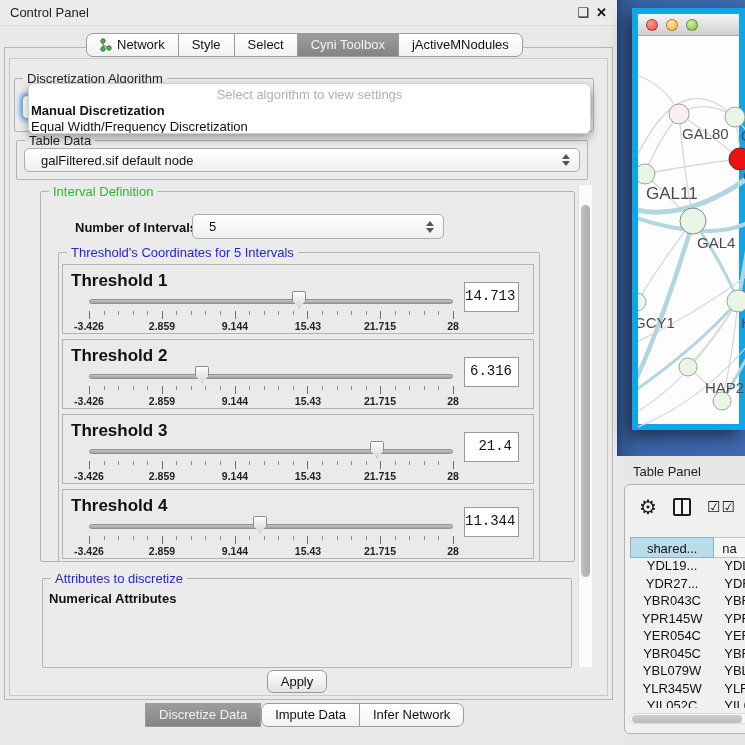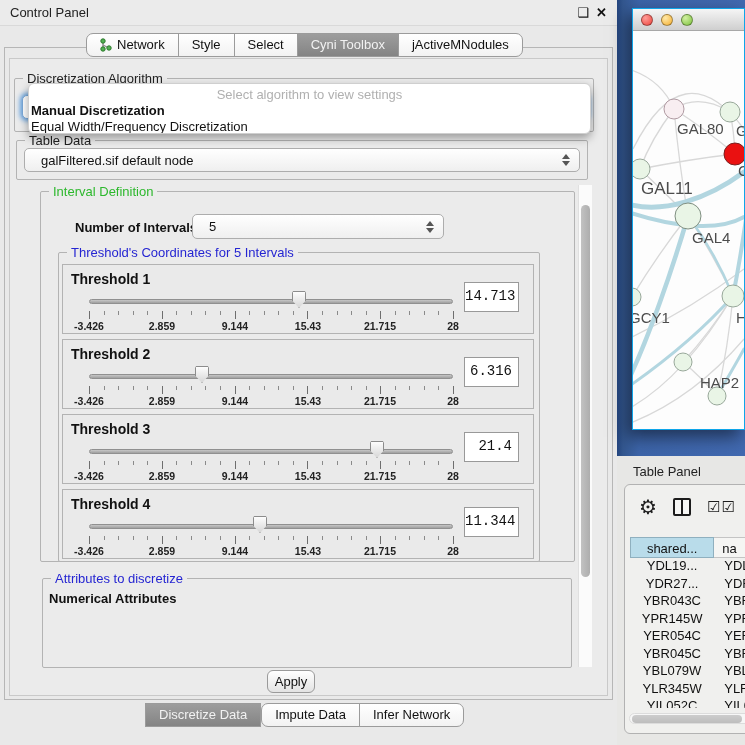--- a/index.html
+++ b/index.html
@@ -55,48 +55,48 @@
   
   .vscroll-track { background:#fbfbfb; border-left:1px solid #e0e0e0; }
   .vscroll-thumb { position:absolute; left:2px; width:9px; border-radius:5px;
                    background:linear-gradient(90deg,#c2c2c2,#adadad); }
   .hscroll-track { background:#f7f7f7; border:1px solid #dcdcdc; border-radius:6px; }
   .hscroll-thumb { position:absolute; top:1px; height:8px; border-radius:4px;
                    background:linear-gradient(#cdcdcd,#bdbdbd); }
 
   
   .thr-box { position:absolute; left:62px; width:472px; height:70px; border:1px solid #b3b3b3; background:#eaeaea; }
-  .thr-label { position:absolute; left:8px; top:6px; font-weight:bold; font-size:14px; color:#111; }
+  .thr-label { position:absolute; left:8px; top:6px; font-weight:bold; font-size:17px; color:#111; }
   .thr-value { position:absolute; left:401px; top:17px; width:55px; height:30px; background:#fff; border:1px solid #999;
                font-size:14px; color:#111; text-align:right; padding:5px 6px 0 0;font-family:Liberation Mono, monospace; }
   .sl-track { position:absolute; left:26px; top:34px; width:364px; height:5px; border-radius:3px;
               background:linear-gradient(#c7c7c7,#9f9f9f); border:1px solid #909090; }
   .sl-thumb { position:absolute; top:26px; width:14px; height:17px;
               background:linear-gradient(#fdfdfd,#d8d8d8); border:1px solid #8c8c8c;
               clip-path:polygon(8% 0, 92% 0, 100% 10%, 100% 55%, 50% 100%, 0 55%, 0 10%); }
   .ticks-minor { position:absolute; left:26px; top:46px; width:366px; height:4px;
                  background:repeating-linear-gradient(to right,#8a8a8a 0,#8a8a8a 1px,transparent 1px,transparent 14.56px); }
   .ticks-major { position:absolute; left:26px; top:46px; width:366px; height:8px;
                  background:repeating-linear-gradient(to right,#6e6e6e 0,#6e6e6e 1px,transparent 1px,transparent 72.8px); }
   .tick-lbl { position:absolute; top:55px; transform:translateX(-50%); font-size:10.5px; font-weight:bold; color:#222; white-space:nowrap; }
 
   
   .attr-list { position:absolute; left:6px; top:36px; width:514px; height:55px; background:#fff; border:1px solid #a8a8a8;
                font-size:13px; color:#111; overflow:hidden; padding:2px 0 0 8px; line-height:18px; }
   .list-scroll { position:absolute; right:1px; top:1px; width:10px; height:53px; background:#f2f2f2; }
   .list-thumb { position:absolute; left:1px; top:1px; width:8px; height:40px; border-radius:4px; background:#b9b9b9; }
 
-  .apply-btn { left:267px; top:670px; width:48px; height:23px; background:linear-gradient(#ffffff,#e3e3e3);
+  .apply-btn { left:267px; top:670px; width:60px; height:23px; background:linear-gradient(#ffffff,#e3e3e3);
                border:1px solid #9a9a9a; border-radius:6px; font-size:13px; color:#111;
                display:flex; align-items:center; justify-content:center; }
 
   
   .desktop { left:617px; top:0; width:128px; height:456px;
              background:linear-gradient(90deg,#24457f 0,#33578f 6px,#3c64a8 22px,#4169b0 100%); }
-  .macwin { left:632px; top:8px; width:113px; height:422px; background:#fdfdfd; border:1px solid #0ea5e9;
+  .macwin { left:632px; top:8px; width:113px; height:422px; background:#fdfdfd; border:6px solid #0ea5e9;
             box-shadow:-5px 7px 16px rgba(0,0,0,0.5); }
   .mac-titlebar { position:absolute; left:0; top:0; right:0; height:22px;
                   background:linear-gradient(#f5f5f5,#cfcfcf); border-bottom:1px solid #a8a8a8;
                   display:flex; align-items:center; gap:8px; padding-left:8px; }
   .light { width:12px; height:12px; border-radius:50%; border:1px solid rgba(0,0,0,0.35); }
   .light.red    { background:radial-gradient(circle at 35% 30%, #ff9d98, #ee443c); }
   .light.yellow { background:radial-gradient(circle at 35% 30%, #ffe9a8, #f5ae2e); }
   .light.green  { background:radial-gradient(circle at 35% 30%, #d2f0a2, #7cc23c); }
   .net-canvas { position:absolute; left:0; top:22px; }
 

